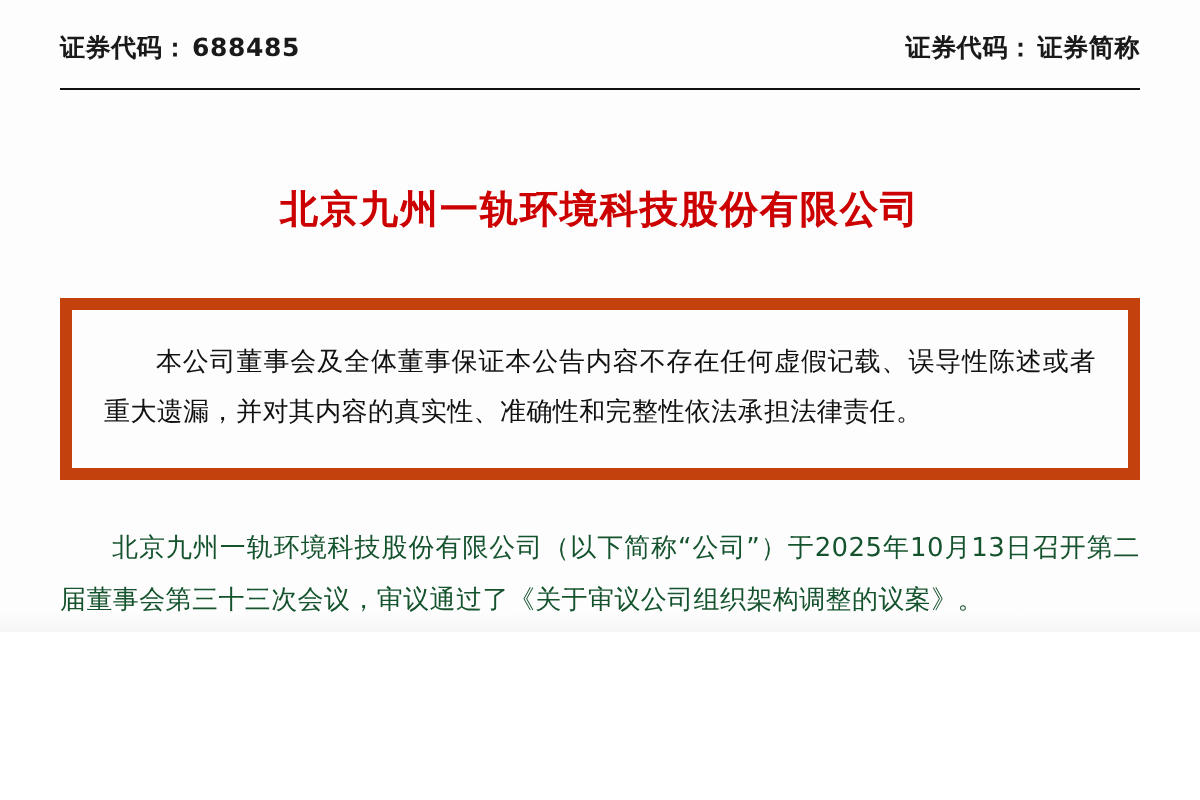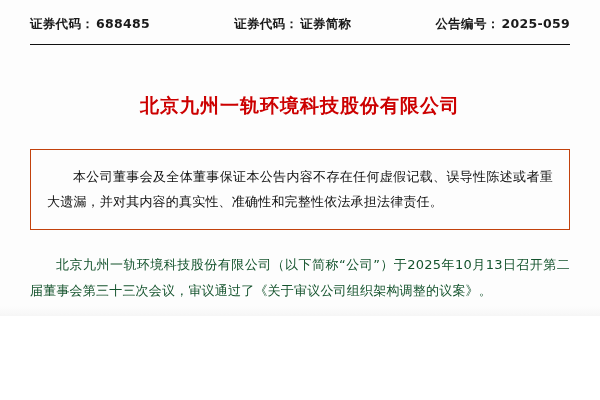--- a/index.html
+++ b/index.html
@@ -61,21 +61,21 @@
     line-height: 1.35;
     color: #cc0000;
     margin-top: 48px;
   }
   .title-line.second {
     margin-top: 14px;
   }
   
   .disclaimer {
     margin-top: 30px;
-    border: 1px solid #c2410c;
+    border: 6px solid #c2410c;
     padding: 14px 16px 15px 16px;
     box-sizing: border-box;
   }
   .disclaimer p {
     margin: 0;
     font-size: 13px;
     line-height: 1.95;
     color: #111;
     text-indent: 2em;
     text-align: justify;
@@ -110,23 +110,20 @@
 
 <div class="page">
 
   <div class="header-row">
     <div class="header-cell">
       <span class="hlabel">证券代码：</span><span class="hvalue">688485</span>
     </div>
     <div class="header-cell">
       <span class="hlabel">证券代码：</span><span class="hvalue">证券简称</span>
     </div>
-    <div class="header-cell">
-      <span class="hlabel">公告编号：</span><span class="hvalue">2025-059</span>
-    </div>
   </div>
 
   <div class="rule"></div>
 
   <div class="title-block">
     <div class="title-line">北京九州一轨环境科技股份有限公司</div>
   </div>
 
   <div class="disclaimer">
     <p>本公司董事会及全体董事保证本公告内容不存在任何虚假记载、误导性陈述或者重大遗漏，并对其内容的真实性、准确性和完整性依法承担法律责任。</p>

